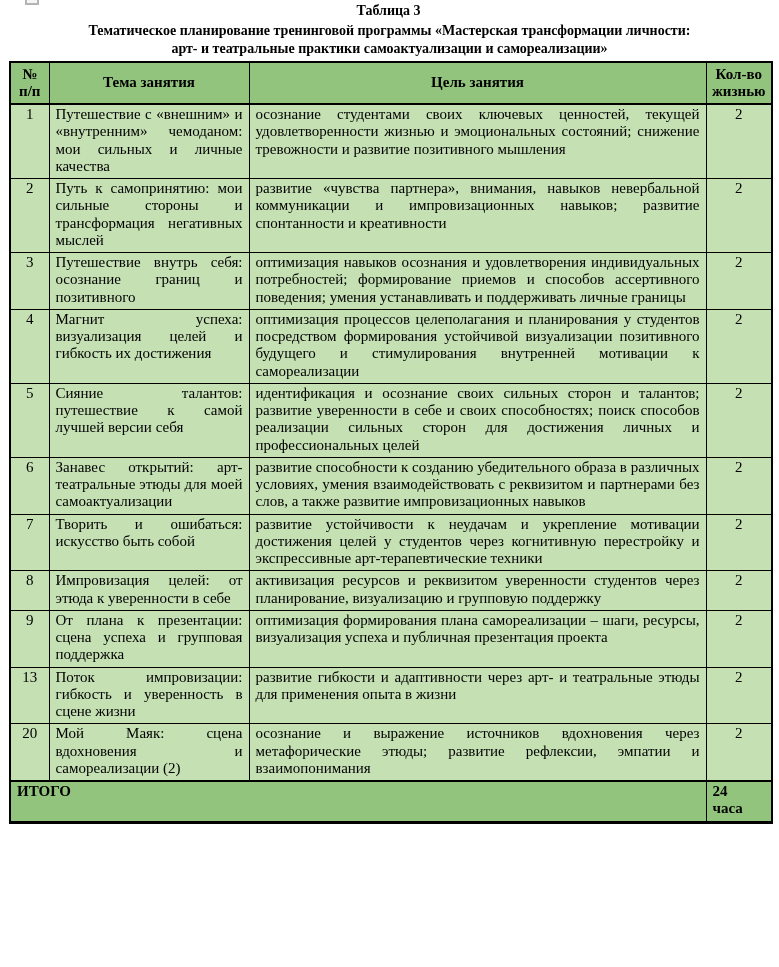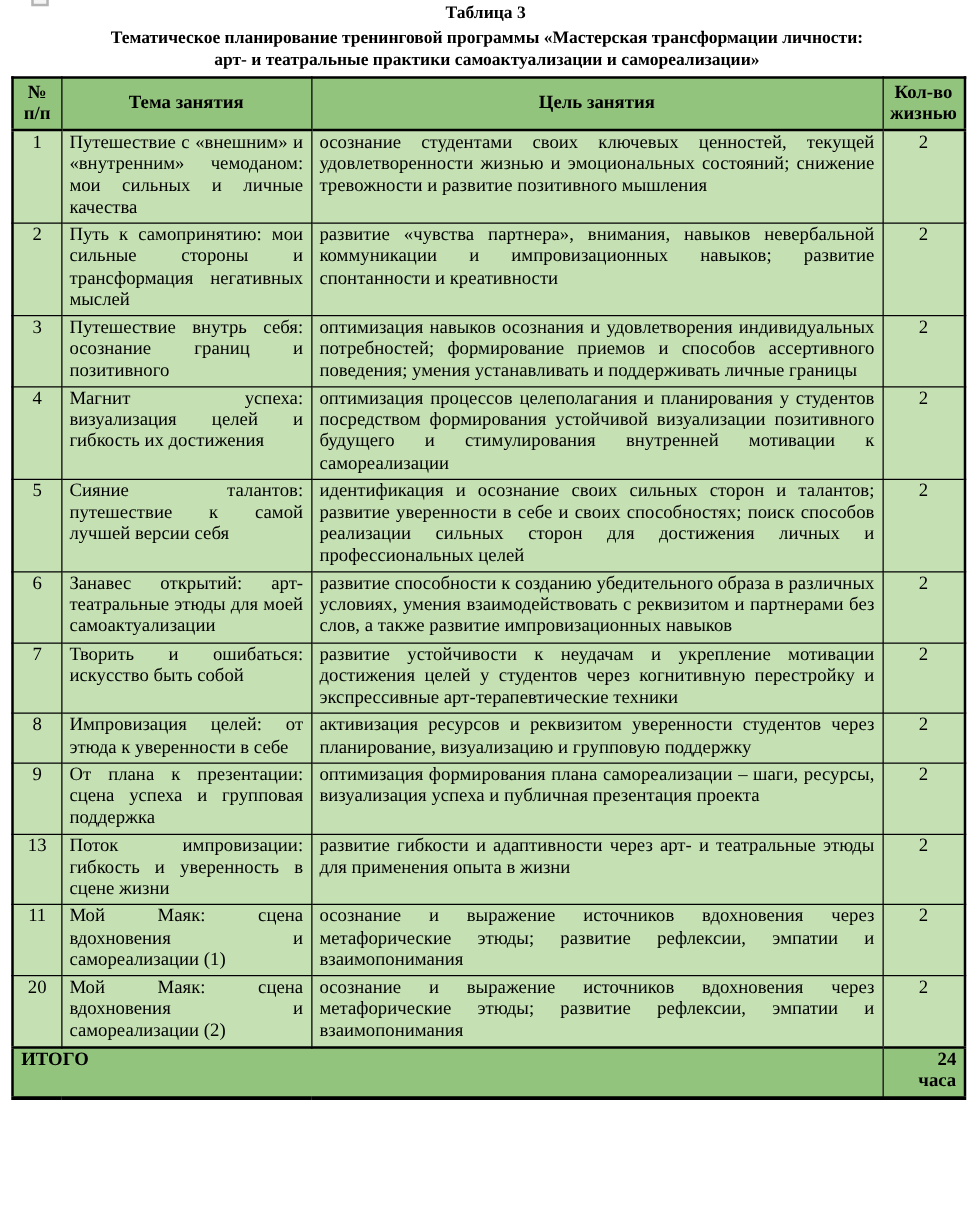--- a/index.html
+++ b/index.html
@@ -84,21 +84,21 @@
     font-weight: bold;
     font-size: 16px;
     vertical-align: middle;
     text-align: left;
     padding: 6px 2px 6px 8px;
   }
   td.footer-total {
     font-weight: bold;
     font-size: 15px;
     line-height: 1.2;
-    text-align: right;
+    text-align: left;
     vertical-align: middle;
     white-space: pre-line;
   }
 </style>
 </head>
 <body>
 
 <div class="artifact-checkbox"></div>
 
 <div class="page">
@@ -191,26 +191,20 @@
     <td class="c-hours">2</td>
   </tr>
 
   <tr>
     <td class="c-num">13</td>
     <td class="c-topic">Поток импровизации: гибкость и уверенность в сцене жизни</td>
     <td class="c-goal">развитие гибкости и адаптивности через арт- и театральные этюды для применения опыта в жизни</td>
     <td class="c-hours">2</td>
   </tr>
 
-  <tr>
-    <td class="c-num">11</td>
-    <td class="c-topic">Мой Маяк: сцена вдохновения и самореализации (1)</td>
-    <td class="c-goal">осознание и выражение источников вдохновения через метафорические этюды; развитие рефлексии, эмпатии и взаимопонимания</td>
-    <td class="c-hours">2</td>
-  </tr>
 
   <tr>
     <td class="c-num">20</td>
     <td class="c-topic">Мой Маяк: сцена вдохновения и самореализации (2)</td>
     <td class="c-goal">осознание и выражение источников вдохновения через метафорические этюды; развитие рефлексии, эмпатии и взаимопонимания</td>
     <td class="c-hours">2</td>
   </tr>
 </tbody>
     <tbody>
       <tr class="footer-row">

